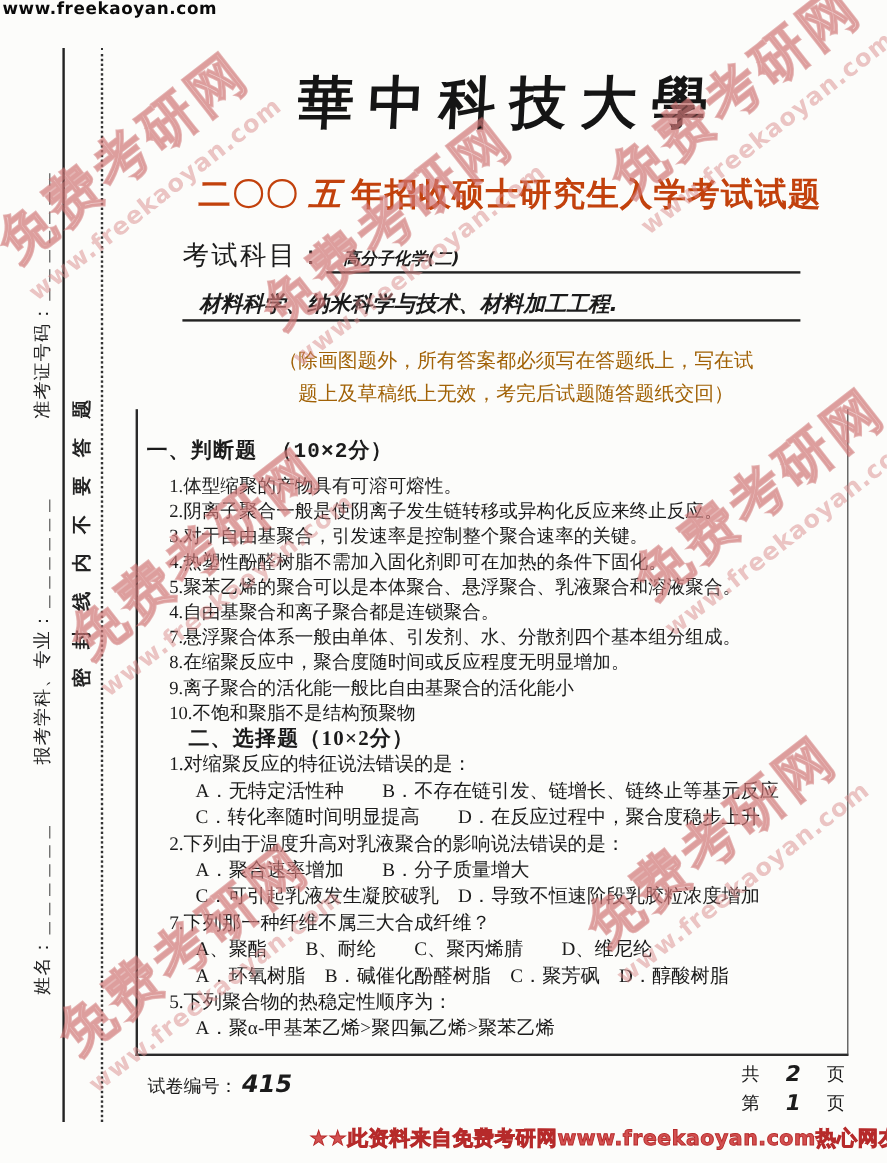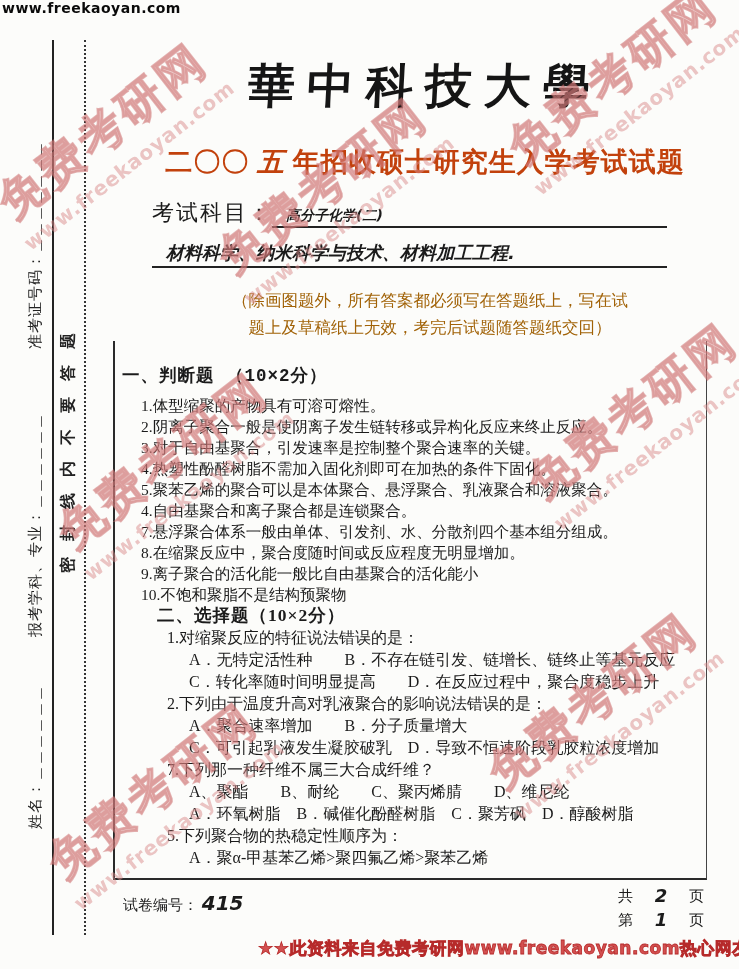--- a/index.html
+++ b/index.html
@@ -46,21 +46,21 @@
   .row-subject { top:198px; }
   .row-subject .val { font-size:14px; }
   .row-major { top:241px; }
   .row-major .val { font-size:18px; }
   .note { position:absolute; left:150px; top:287px; width:560px; text-align:center; font-size:16.5px; line-height:27px; color:#a16207; }
   
   .sec-title { position:absolute; left:122px; font-size:17.5px; font-weight:600; letter-spacing:1px; }
   .sec1-title { top:363px;font-family:Liberation Mono, monospace; }
   .sec2-title { top:603px;margin-left:35px; }
   .judge-items { position:absolute; left:141px; top:395px; font-size:15.5px; line-height:21px; width:560px; white-space:nowrap; }
-  .choice-lines { position:absolute; left:141px; top:627px; font-size:16px; line-height:22px; width:560px; white-space:nowrap;margin-left:26px; }
+  .choice-lines { position:absolute; left:141px; top:627px; font-size:16px; line-height:22px; width:560px; white-space:nowrap; }
   .choice-lines .opt { padding-left:22px; }
   
   .paper-no { position:absolute; left:123px; top:891px; font-size:15px; }
   .paper-no .hand-no { font-size:20px; } 
   .page-count { position:absolute; left:618px; top:884px; font-size:15px; line-height:24px; }
   .page-count .row { display:flex; width:86px; justify-content:space-between; align-items:center; }
   .page-count .hand { font-size:18px; }
   
   .banner {
     position:absolute; left:258px; top:937px; white-space:nowrap;

